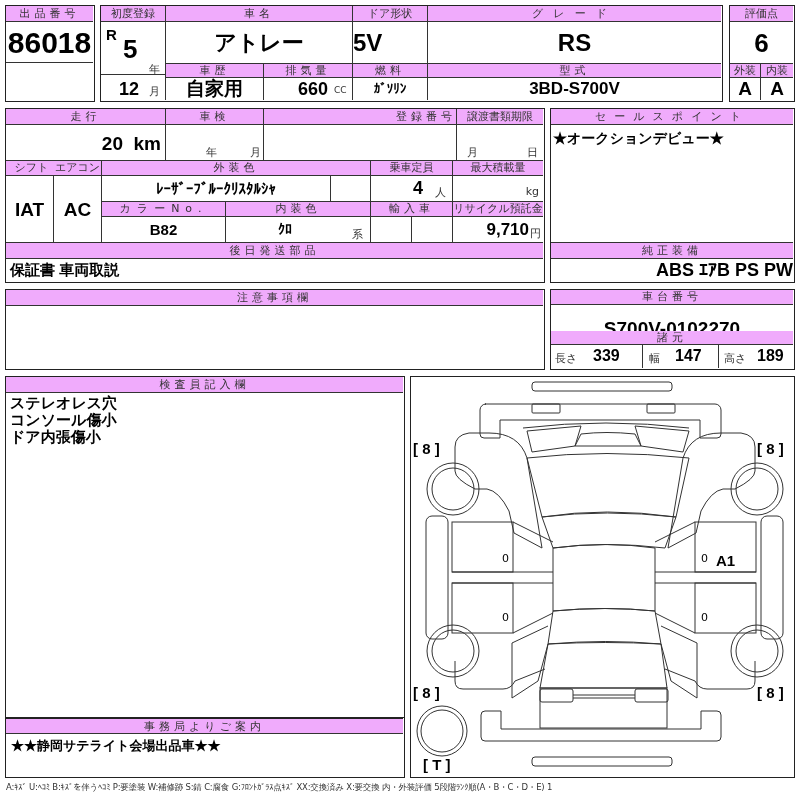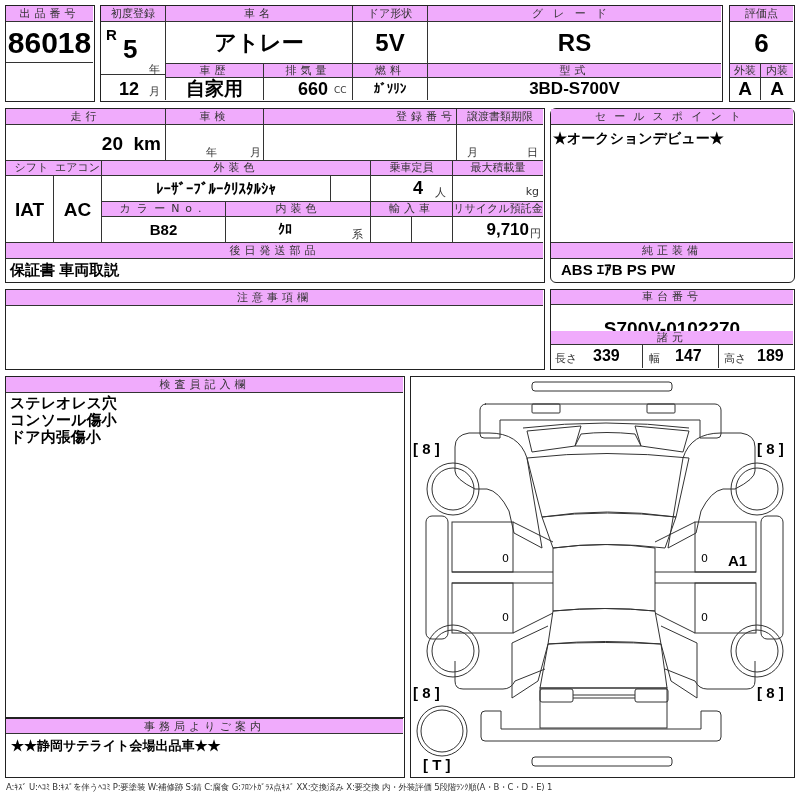--- a/index.html
+++ b/index.html
@@ -34,21 +34,21 @@
     <span class="unit" style="left:48px;top:40px;">年</span>
     <div class="abs" style="left:0;top:52px;width:64px;border-top:1px solid #333;"></div>
     <span class="abs big" style="left:18px;top:57px;font-size:18px;">12</span>
     <span class="unit" style="left:48px;top:62px;">月</span>
   </div>
 
   <div class="cell hd" style="left:65px;top:0;width:187px;height:16px;">車名</div>
   <div class="cell big" style="left:65px;top:16px;width:187px;height:42px;font-size:22px;text-align:center;line-height:42px;">アトレー</div>
 
   <div class="cell hd tight" style="left:252px;top:0;width:75px;height:16px;">ドア形状</div>
-  <div class="cell big" style="left:252px;top:16px;width:75px;height:42px;font-size:24px;text-align:center;line-height:42px;">5V</div>
+  <div class="cell big" style="left:252px;top:16px;width:75px;height:42px;font-size:24px;text-align:left;line-height:42px;">5V</div>
 
   <div class="cell hd nr" style="left:327px;top:0;width:293px;height:16px;letter-spacing:10px;">グレード</div>
   <div class="cell big nr" style="left:327px;top:16px;width:293px;height:42px;font-size:24px;text-align:center;line-height:42px;">RS</div>
 
   <div class="cell hd" style="left:65px;top:58px;width:98px;height:14px;line-height:13px;">車歴</div>
   <div class="cell big nb" style="left:65px;top:72px;width:98px;height:22px;font-size:19px;text-align:center;line-height:22px;">自家用</div>
 
   <div class="cell hd" style="left:163px;top:58px;width:89px;height:14px;line-height:13px;">排気量</div>
   <div class="cell nb" style="left:163px;top:72px;width:89px;height:22px;">
     <span class="abs big" style="left:34px;top:0;font-size:18px;line-height:22px;">660</span>
@@ -130,25 +130,25 @@
   <div class="cell hd tight nr" style="left:447px;top:93px;width:90px;height:15px;line-height:14px;">リサイクル預託金</div>
   <div class="cell nr" style="left:447px;top:108px;width:90px;height:26px;">
     <span class="abs big" style="right:14px;top:3px;font-size:17px;">9,710</span>
     <span class="unit" style="right:2px;top:9px;">円</span>
   </div>
 
   <div class="cell hd nr" style="left:0;top:134px;width:537px;height:16px;">後日発送部品</div>
   <div class="cell big nr nb" style="left:0;top:150px;width:537px;height:22px;font-size:15px;line-height:22px;padding-left:4px;">保証書 車両取説</div>
 </div>
 
-<div class="box" style="left:550px;top:108px;width:245px;height:175px;border-radius:6px;">
+<div class="box" style="left:550px;top:108px;width:245px;height:175px;">
   <div class="cell hd nr" style="left:0;top:0;width:242px;height:16px;letter-spacing:8px;">セールスポイント</div>
   <div class="cell big nr" style="left:0;top:16px;width:242px;height:118px;font-size:14px;padding:5px 2px;">★オークションデビュー★</div>
   <div class="cell hd nr" style="left:0;top:134px;width:242px;height:16px;">純正装備</div>
-  <div class="cell big nr nb" style="left:0;top:150px;width:242px;height:27px;font-size:15px;line-height:22px;padding-left:10px;">ABS ｴｱB PS PW</div>
+  <div class="cell big nr nb" style="left:0;top:150px;width:242px;height:27px;font-size:18px;line-height:22px;padding-left:10px;text-align:right;">ABS ｴｱB PS PW</div>
 </div>
 
 <div class="box" style="left:5px;top:289px;width:540px;height:81px;">
   <div class="cell hd nr" style="left:0;top:0;width:537px;height:16px;">注意事項欄</div>
   <div class="cell nr nb" style="left:0;top:16px;width:537px;height:62px;"></div>
 </div>
 
 <div class="box" style="left:550px;top:289px;width:245px;height:81px;">
   <div class="cell hd nr" style="left:0;top:0;width:242px;height:15px;line-height:14px;">車台番号</div>
   <div class="cell big nr" style="left:0;top:26px;width:242px;height:26px;font-size:19px;text-align:center;line-height:26px;">S700V-0102270</div>
@@ -241,20 +241,20 @@
     <rect x="531" y="756" width="140" height="9" rx="3"></rect>
 
     <circle cx="441" cy="730" r="25"></circle>
     <circle cx="441" cy="730" r="21"></circle>
   </svg>
   <span class="abs big" style="left:2px;top:63px;font-size:15px;">[ 8 ]</span>
   <span class="abs big" style="left:346px;top:63px;font-size:15px;">[ 8 ]</span>
   <span class="abs big" style="left:2px;top:307px;font-size:15px;">[ 8 ]</span>
   <span class="abs big" style="left:346px;top:307px;font-size:15px;">[ 8 ]</span>
   <span class="abs big" style="left:12px;top:379px;font-size:15px;">[ T ]</span>
-  <span class="abs big" style="left:305px;top:175px;font-size:15px;margin-left:12px;">A1</span>
+  <span class="abs big" style="left:305px;top:175px;font-size:15px;">A1</span>
   <span class="abs" style="left:91px;top:175px;font-size:11px;">0</span>
   <span class="abs" style="left:91px;top:234px;font-size:11px;">0</span>
   <span class="abs" style="left:290px;top:175px;font-size:11px;">0</span>
   <span class="abs" style="left:290px;top:234px;font-size:11px;">0</span>
 </div>
 
 <div class="legend">A:ｷｽﾞ  U:ﾍｺﾐ  B:ｷｽﾞを伴うﾍｺﾐ  P:要塗装  W:補修跡  S:錆  C:腐食  G:ﾌﾛﾝﾄｶﾞﾗｽ点ｷｽﾞ  XX:交換済み  X:要交換   内・外装評価  5段階ﾗﾝｸ順(A・B・C・D・E) 1</div>
 
 </body></html>

